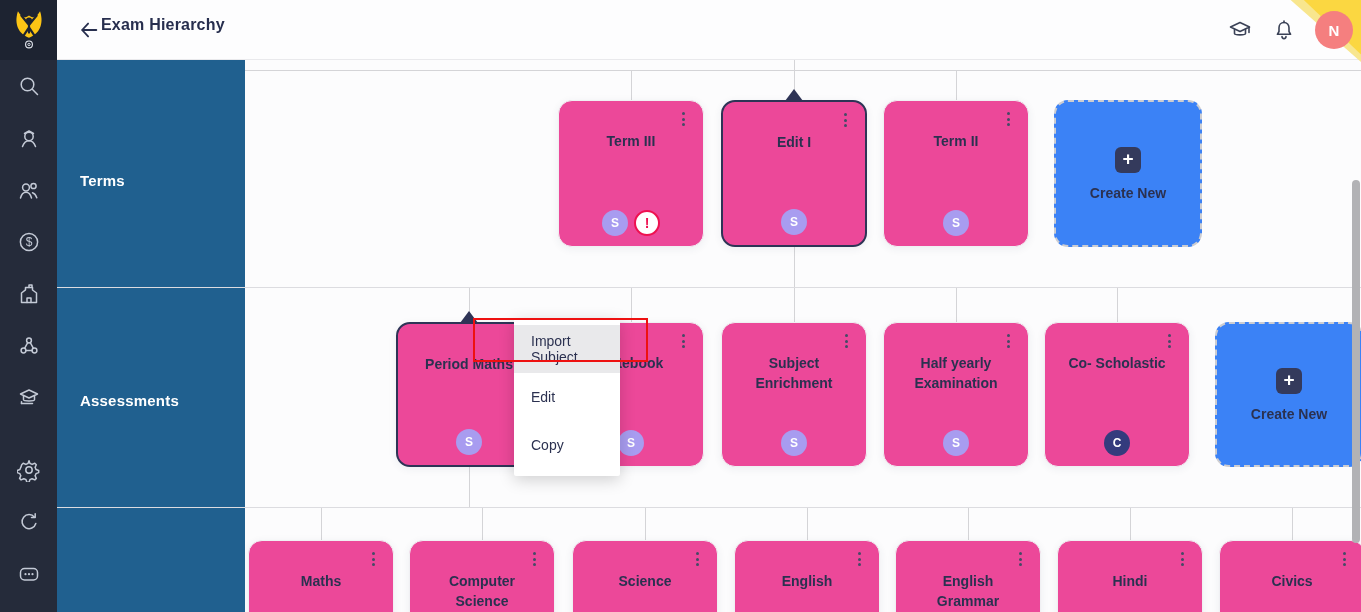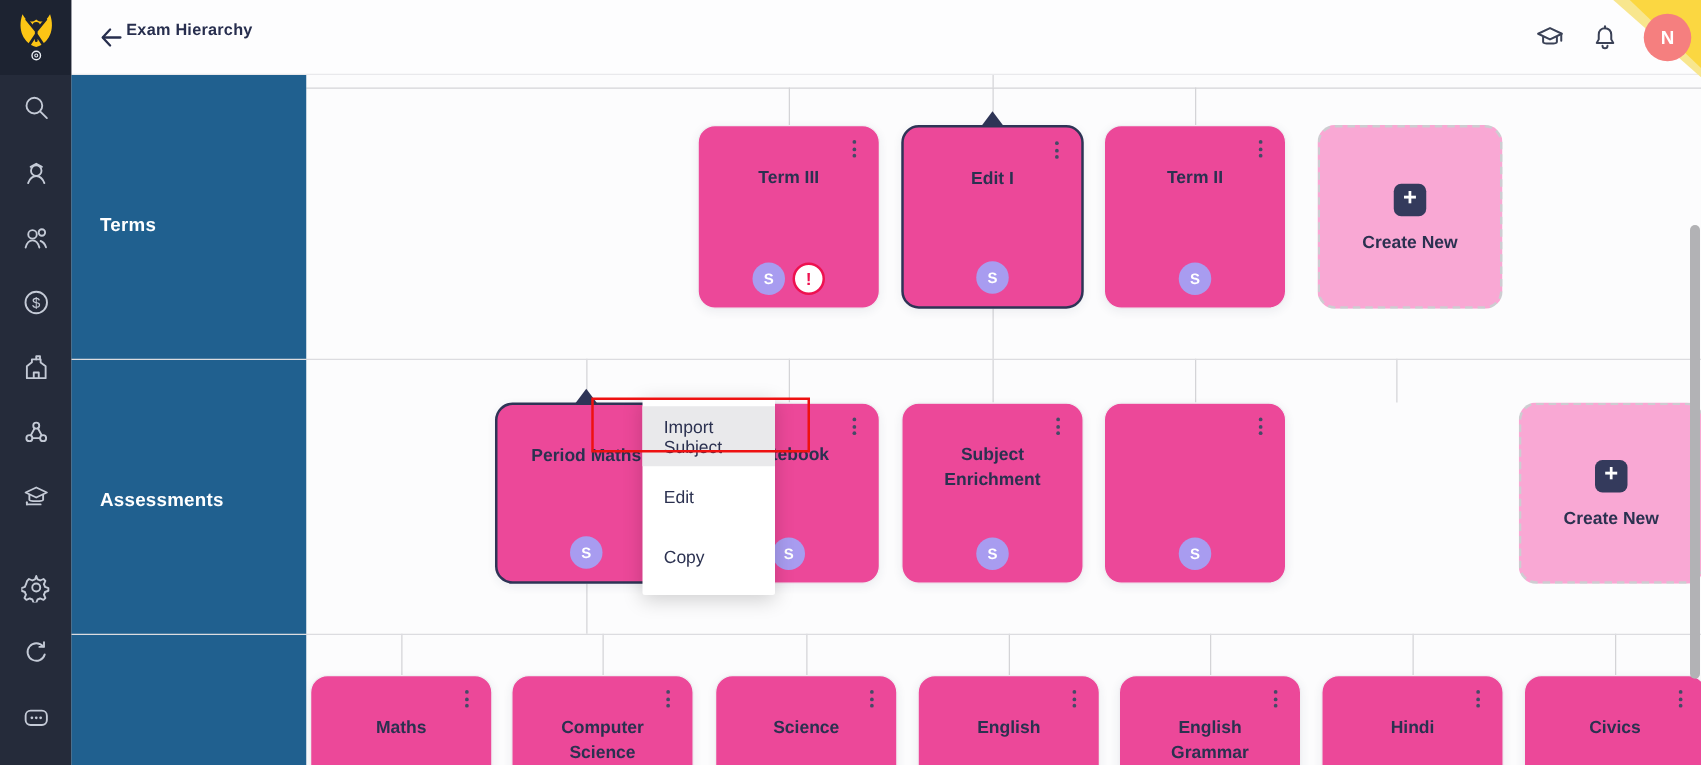--- a/index.html
+++ b/index.html
@@ -3,21 +3,21 @@
 <meta charset="utf-8">
 <style>
   * { margin:0; padding:0; box-sizing:border-box; }
   html,body { width:1361px; height:612px; }
   body { font-family:"Liberation Sans", sans-serif; background:#fff; }
   .screen { position:relative; width:1361px; height:612px; overflow:hidden; background:#fcfcfd; }
 
   
   .header { position:absolute; left:57px; top:0; right:0; height:60px; background:#fdfdfe; border-bottom:1px solid #e9e9ec; z-index:30; }
   .back-btn { position:absolute; left:16px; top:14px; width:32px; height:32px; display:flex; align-items:center; justify-content:center; cursor:pointer; color:#272e4e; }
-  .page-title { position:absolute; left:44px; top:16px; font-size:13px; font-weight:bold; color:#272e4e; letter-spacing:.2px; }
+  .page-title { position:absolute; left:44px; top:16px; font-size:16px; font-weight:bold; color:#272e4e; letter-spacing:.2px; }
   .hdr-icons { position:absolute; right:8px; top:0; height:60px; display:flex; align-items:center; gap:18px; z-index:5; }
   .hdr-icon { width:26px; height:26px; display:flex; align-items:center; justify-content:center; cursor:pointer; }
   .hdr-icon svg { stroke:#3a4156; fill:none; stroke-width:1.6; stroke-linecap:round; stroke-linejoin:round; }
   .avatar { width:38px; height:38px; border-radius:50%; background:#f57f7f; color:#fff; font-size:15px; font-weight:bold; display:flex; align-items:center; justify-content:center; cursor:pointer; }
   .deco { position:absolute; right:0; top:0; width:110px; height:62px; z-index:1; pointer-events:none; }
   .deco .t1 { position:absolute; right:0; top:0; width:110px; height:62px; background:#f8e68e; clip-path:polygon(36% 0,100% 0,100% 100%); }
   .deco .t2 { position:absolute; right:0; top:0; width:110px; height:58px; background:#fbd741; clip-path:polygon(48% 0,100% 0,100% 94%); }
   .hdr-icons .hdr-icon, .hdr-icons .avatar { position:relative; z-index:6; }
 
   
@@ -43,21 +43,21 @@
   .card .title { margin-top:30px; padding:0 14px; text-align:center; font-size:14px; font-weight:bold; color:#2b3150; line-height:20px; }
   .kebab { position:absolute; top:11px; right:13px; width:14px; height:20px; display:flex; flex-direction:column; align-items:center; gap:2.5px; cursor:pointer; }
   .kebab i { width:3px; height:3px; border-radius:50%; background:#454a66; }
   .badges { position:absolute; left:0; right:0; bottom:10px; display:flex; justify-content:center; gap:6px; }
   .badge { width:26px; height:26px; border-radius:50%; display:flex; align-items:center; justify-content:center; color:#fff; font-size:12px; font-weight:bold; }
   .badge.S { background:#a89cf0; }
   .badge.C { background:#343b7d; }
   .warn { width:26px; height:26px; border-radius:50%; background:#fff; border:2px solid #ee1150; color:#ee1150; display:flex; align-items:center; justify-content:center; font-weight:bold; font-size:14px; }
   .warn::before { content:"!"; }
 
-  .card.create { background:#f9a8d4; border:2px dashed #cdcdd1; box-shadow:none; display:flex; flex-direction:column; align-items:center; justify-content:center; }
+  .card.create { background:#3b82f6; border:2px dashed #cdcdd1; box-shadow:none; display:flex; flex-direction:column; align-items:center; justify-content:center; }
   .plus-sq { width:26px; height:26px; border-radius:6px; background:#343a5c; color:#fff; display:flex; align-items:center; justify-content:center; font-size:19px; font-weight:bold; }
   .plus-sq::before { content:"+"; margin-top:-2px; }
   .create-label { margin-top:12px; font-size:14px; font-weight:bold; color:#2b3150; }
 
   
   .menu { position:absolute; left:514px; top:318px; width:106px; background:#fff; box-shadow:0 4px 16px rgba(0,0,0,.18); border-radius:2px; padding-top:7px; padding-bottom:7px; z-index:40; }
   .menu-item { height:48px; display:flex; align-items:center; padding-left:17px; font-size:14px; color:#2b3150; cursor:pointer; }
   .menu-item.hl { background:#e9e9eb; }
 
   
@@ -165,22 +165,34 @@
         <div class="badges">
           <span class="badge S">S</span>
         </div>
       </div>
       <div class="card" style="left: 883px; top: 322px; width: 146px; height: 145px;">
         <div class="kebab">
           <i></i>
           <i></i>
           <i></i>
         </div>
-        <div class="badges">
-          <span class="badge S">S</span>
+        <div class="title">Half yearly Examination</div>
+        <div class="badges">
+          <span class="badge S">S</span>
+        </div>
+      </div>
+      <div class="card" style="left: 1044px; top: 322px; width: 146px; height: 145px;">
+        <div class="kebab">
+          <i></i>
+          <i></i>
+          <i></i>
+        </div>
+        <div class="title">Co- Scholastic</div>
+        <div class="badges">
+          <span class="badge C">C</span>
         </div>
       </div>
       <div class="card create" style="left: 1215px; top: 322px; width: 148px; height: 145px;">
         <div class="plus-sq"></div>
         <div class="create-label">Create New</div>
       </div>
       <div class="card" style="left: 248px; top: 540px; width: 146px; height: 147px;">
         <div class="kebab">
           <i></i>
           <i></i>

